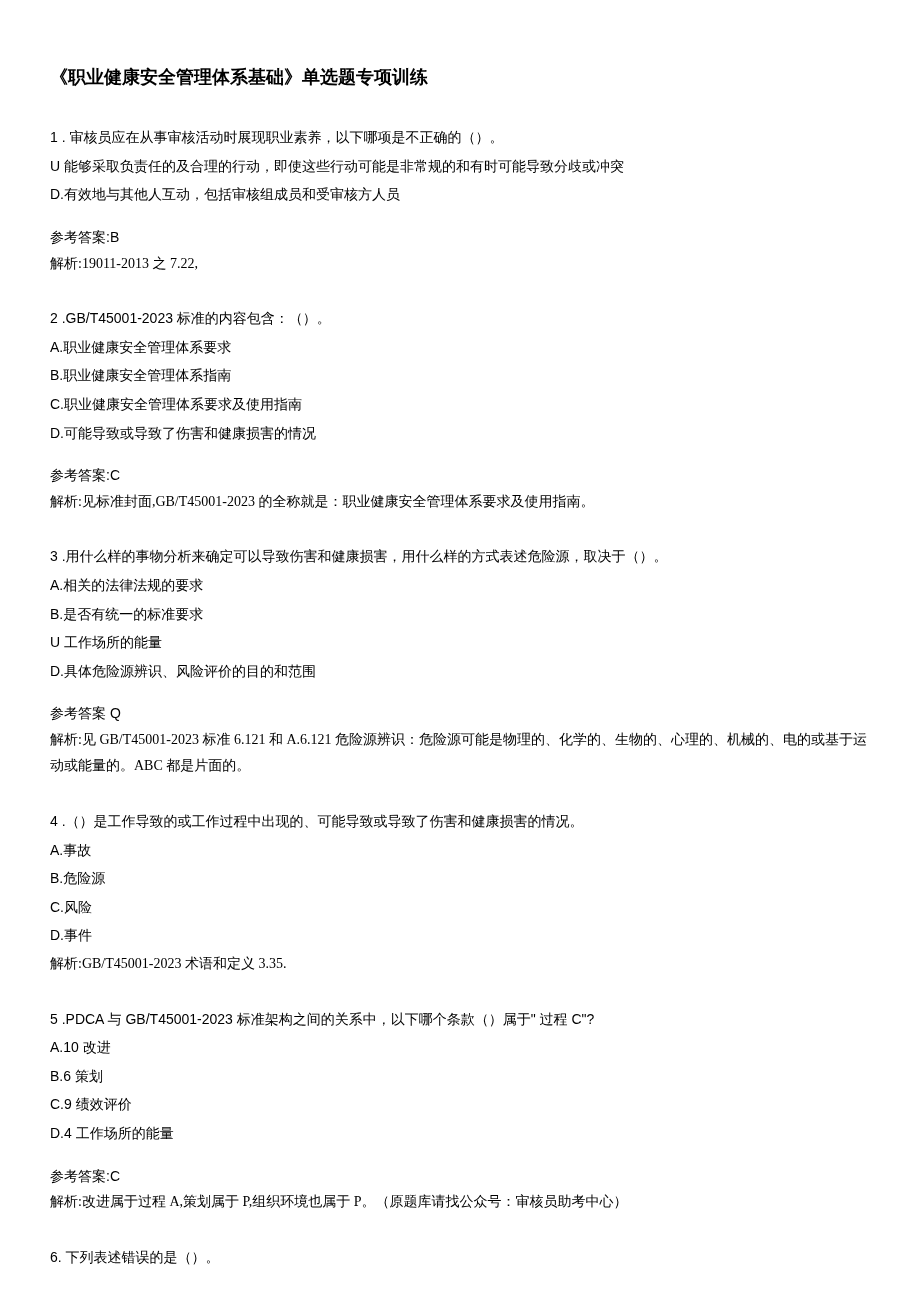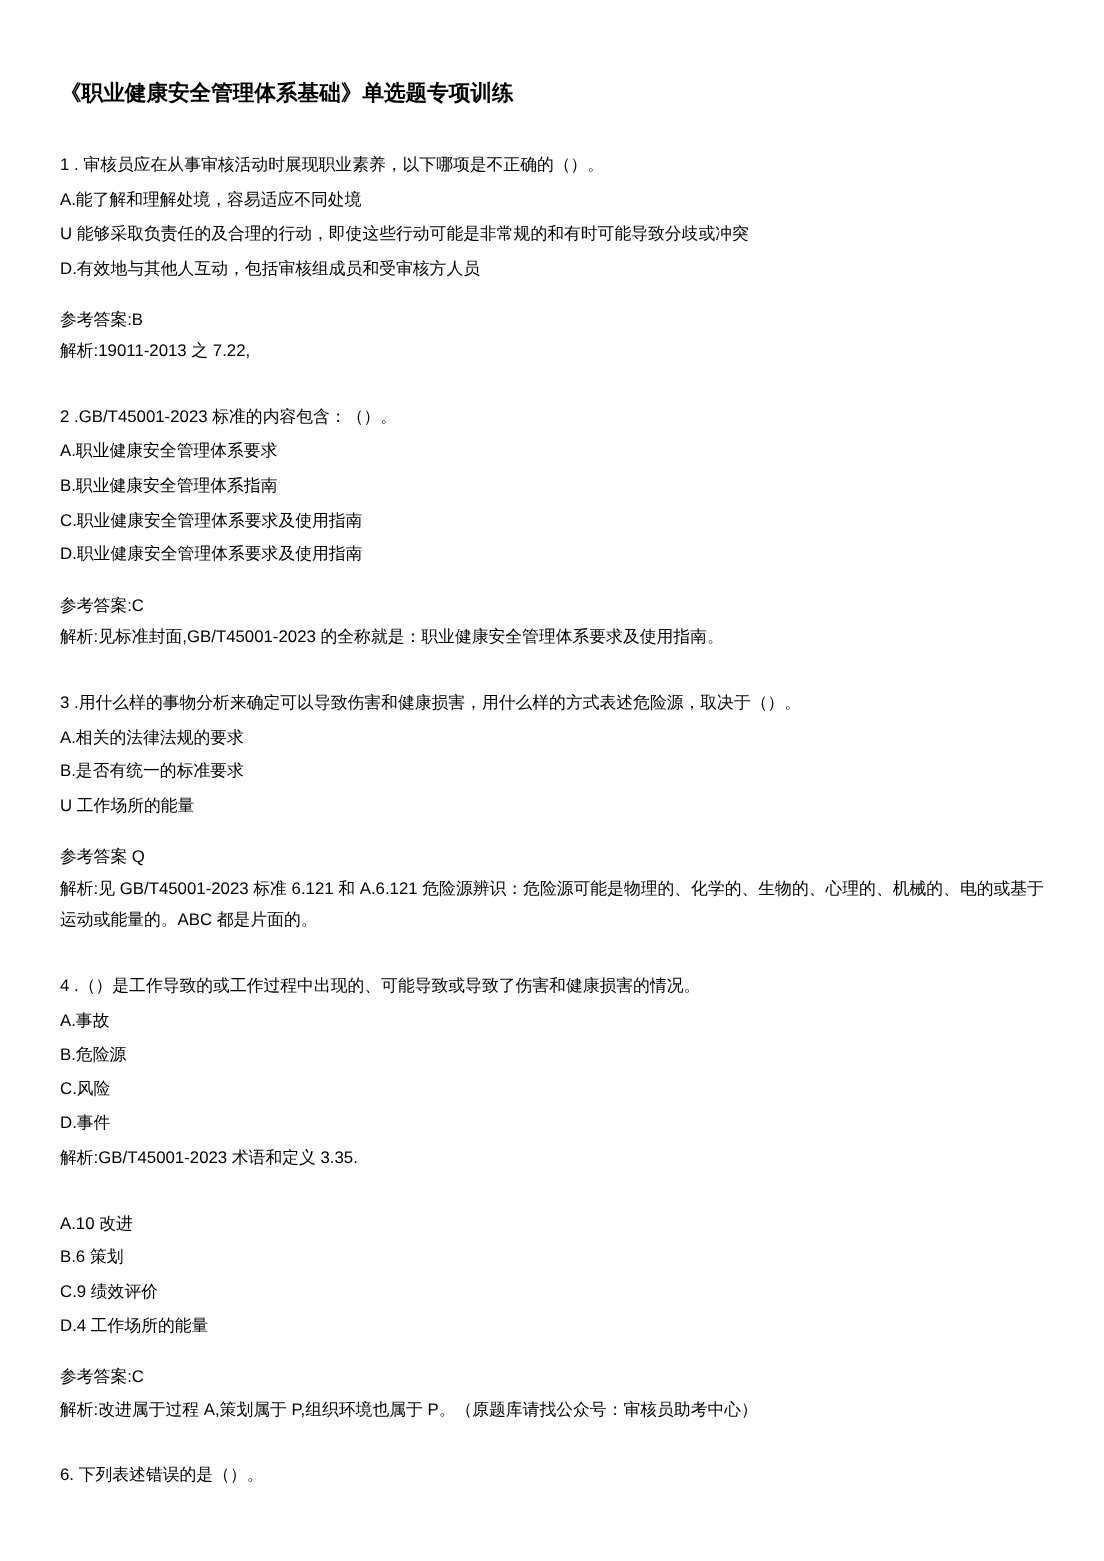--- a/index.html
+++ b/index.html
@@ -30,65 +30,67 @@
       margin-top: 12px;
     }
     .option {
       margin-bottom: 2px;
     }
     .answer {
       margin-top: 16px;
     }
     .explain {
       margin-bottom: 2px;
+      font-family: Liberation Serif, serif;
     }
   </style>
 </head>
 <body>
 
 <h1 class="title">《职业健康安全管理体系基础》单选题专项训练</h1>
 
 <div class="question-block">
   <div class="question-stem">1 . 审核员应在从事审核活动时展现职业素养，以下哪项是不正确的（）。</div>
-  <div class="option">A.能了解和理解处境，容易适应不同处境</div>
   <div class="option">U 能够采取负责任的及合理的行动，即使这些行动可能是非常规的和有时可能导致分歧或冲突</div>
   <div class="option">D.有效地与其他人互动，包括审核组成员和受审核方人员</div>
   <div class="answer">参考答案:B</div>
   <div class="explain">解析:19011-2013 之 7.22,</div>
 </div>
 
 <div class="question-block">
   <div class="question-stem">2 .GB/T45001-2023 标准的内容包含：（）。</div>
   <div class="option">A.职业健康安全管理体系要求</div>
   <div class="option">B.职业健康安全管理体系指南</div>
   <div class="option">C.职业健康安全管理体系要求及使用指南</div>
-  <div class="option">D.职业健康安全管理体系要求及使用指南</div>
+  <div class="option">D.可能导致或导致了伤害和健康损害的情况</div>
   <div class="answer">参考答案:C</div>
   <div class="explain">解析:见标准封面,GB/T45001-2023 的全称就是：职业健康安全管理体系要求及使用指南。</div>
 </div>
 
 <div class="question-block">
   <div class="question-stem">3 .用什么样的事物分析来确定可以导致伤害和健康损害，用什么样的方式表述危险源，取决于（）。</div>
   <div class="option">A.相关的法律法规的要求</div>
   <div class="option">B.是否有统一的标准要求</div>
   <div class="option">U 工作场所的能量</div>
+  <div class="option">D.具体危险源辨识、风险评价的目的和范围</div>
   <div class="answer">参考答案 Q</div>
   <div class="explain">解析:见 GB/T45001-2023 标准 6.121 和 A.6.121 危险源辨识：危险源可能是物理的、化学的、生物的、心理的、机械的、电的或基于运动或能量的。ABC 都是片面的。</div>
 </div>
 
 <div class="question-block">
   <div class="question-stem">4 .（）是工作导致的或工作过程中出现的、可能导致或导致了伤害和健康损害的情况。</div>
   <div class="option">A.事故</div>
   <div class="option">B.危险源</div>
   <div class="option">C.风险</div>
   <div class="option">D.事件</div>
   <div class="explain">解析:GB/T45001-2023 术语和定义 3.35.</div>
 </div>
 
 <div class="question-block">
+  <div class="question-stem">5 .PDCA 与 GB/T45001-2023 标准架构之间的关系中，以下哪个条款（）属于" 过程 C"?</div>
   <div class="option">A.10 改进</div>
   <div class="option">B.6 策划</div>
   <div class="option">C.9 绩效评价</div>
   <div class="option">D.4 工作场所的能量</div>
   <div class="answer">参考答案:C</div>
   <div class="explain">解析:改进属于过程 A,策划属于 P,组织环境也属于 P。（原题库请找公众号：审核员助考中心）</div>
 </div>
 
 <div class="question-block">
   <div class="question-stem">6. 下列表述错误的是（）。</div>

